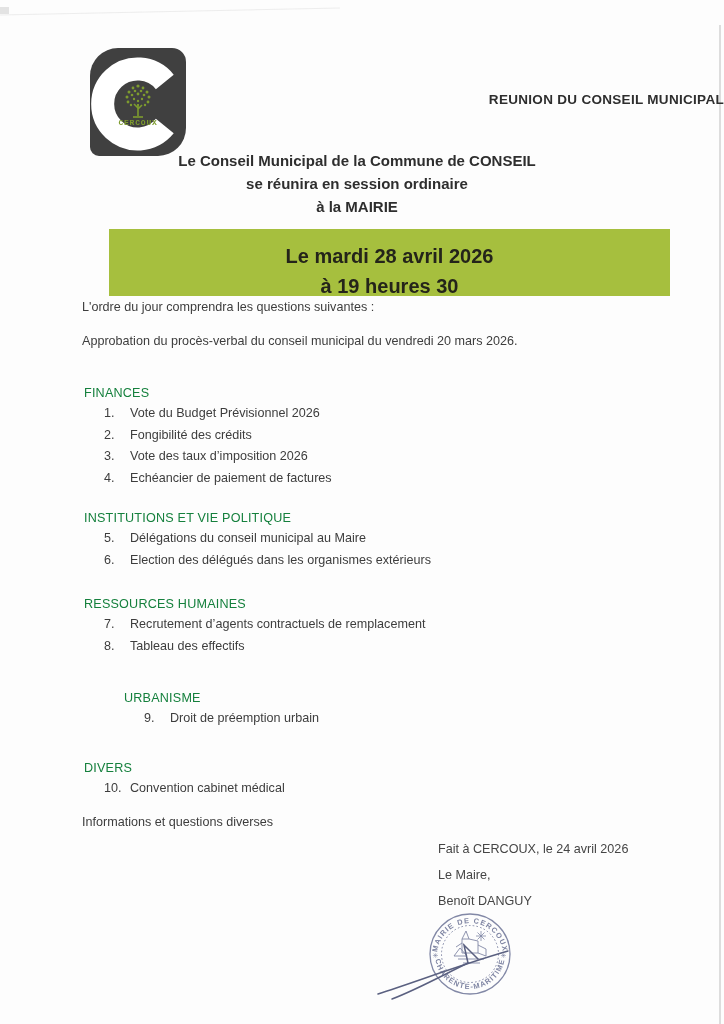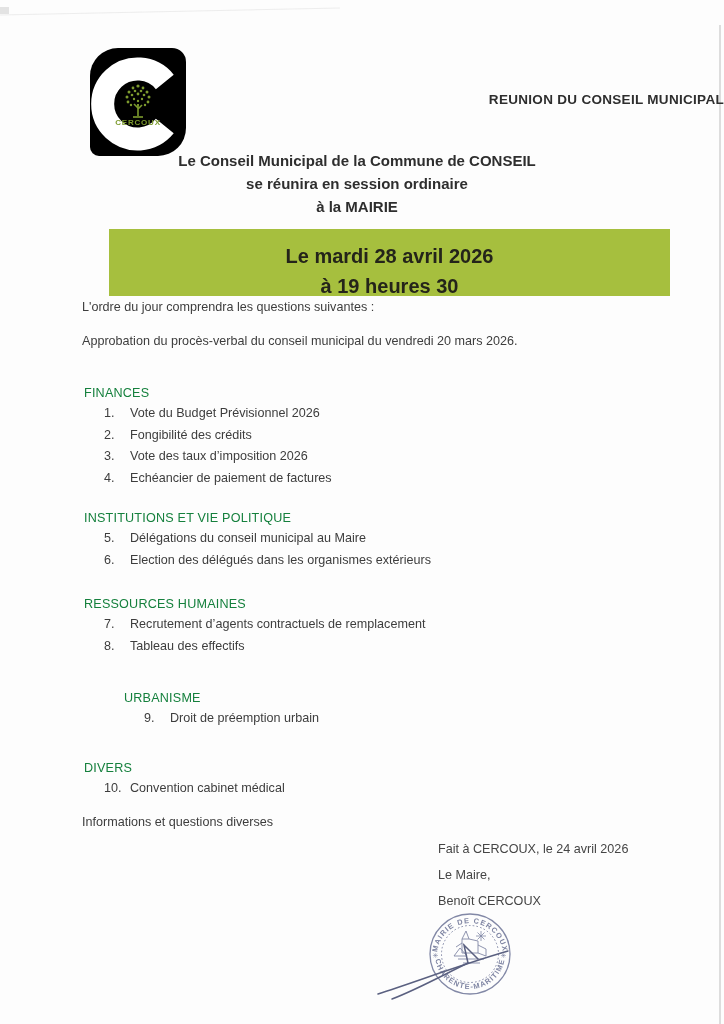--- a/index.html
+++ b/index.html
@@ -8,21 +8,21 @@
     background:#fdfdfd;overflow:hidden;
     font-family:"Liberation Sans","DejaVu Sans",sans-serif;
     color:#3d3d3d;
   }
   .abs{position:absolute;}
   
   .edge-line{left:719px;top:25px;bottom:0;width:2px;background:#d2d2d2;opacity:.75;}
   .corner-smudge{left:0;top:7px;width:9px;height:7px;background:#dcdcdc;opacity:.8;}
   .top-faint-line{left:0;top:11px;width:340px;height:1px;background:#e8e8e8;transform:rotate(-1.2deg);opacity:.8;}
   
-  .logo{left:90px;top:48px;width:96px;height:108px;background:#000000;border-radius:28px 14px 28px 9px;}
+  .logo{left:90px;top:48px;width:96px;height:108px;background:#404040;border-radius:28px 14px 28px 9px;font-family:Liberation Mono, monospace;}
   .logo svg{position:absolute;left:0;top:0;}
   .logo-town{position:absolute;left:0;top:70px;width:96px;text-align:center;
     font-size:8px;font-weight:bold;letter-spacing:.8px;color:#7d9b2e;}
   
   .doc-title{left:0;top:92px;width:724px;text-align:right;font-size:13.5px;font-weight:bold;
     letter-spacing:.3px;color:#2e2e2e;}
   .intro{left:0;top:149px;width:714px;text-align:center;font-size:15px;font-weight:bold;
     line-height:23px;color:#2e2e2e;}
   
   .banner{left:80px;top:229px;width:561px;height:67px;background:#a6bf3e;
@@ -130,21 +130,21 @@
 
   <div class="abs section" style="top:761px;">
     <div class="sec-title">DIVERS</div>
     <div class="item"><span class="num">10.</span><span>Convention cabinet médical</span></div>
   </div>
 
   <div class="abs closing">Informations et questions diverses</div>
 
   <div class="abs sig-line" style="top:842px;">Fait à CERCOUX, le 24 avril 2026</div>
   <div class="abs sig-line" style="top:868px;">Le Maire,</div>
-  <div class="abs sig-line" style="top:894px;">Benoît CERCOUX</div>
+  <div class="abs sig-line" style="top:894px;">Benoît DANGUY</div>
 
   <div class="abs stamp">
     <svg width="210" height="120" viewBox="0 0 210 120">
       <defs>
         <path id="arcTop" d="M 69 55 A 33 33 0 0 1 135 55"></path>
         <path id="arcBottom" d="M 67 53 A 35 35 0 0 0 137 53"></path>
       </defs>
       <g stroke="#8288a6" fill="none">
         <circle cx="102" cy="53" r="40" stroke-width="1.3"></circle>
         <circle cx="102" cy="53" r="28.5" stroke-width="1" stroke-dasharray="1.6 2.2"></circle>

